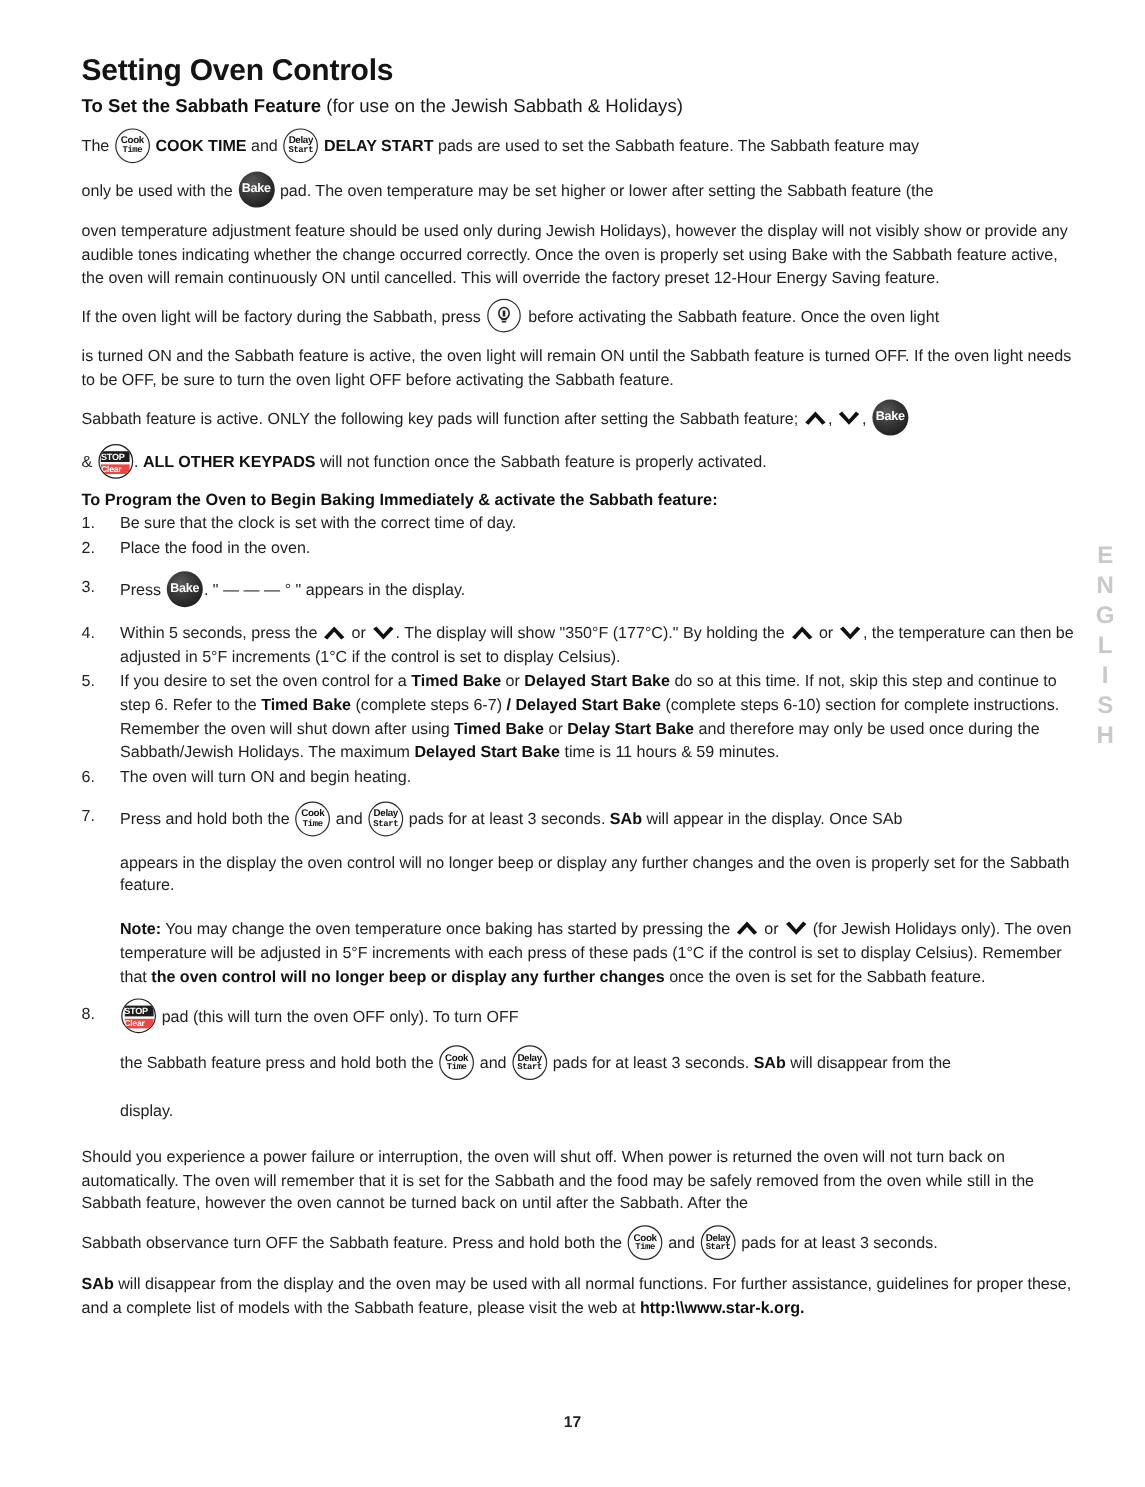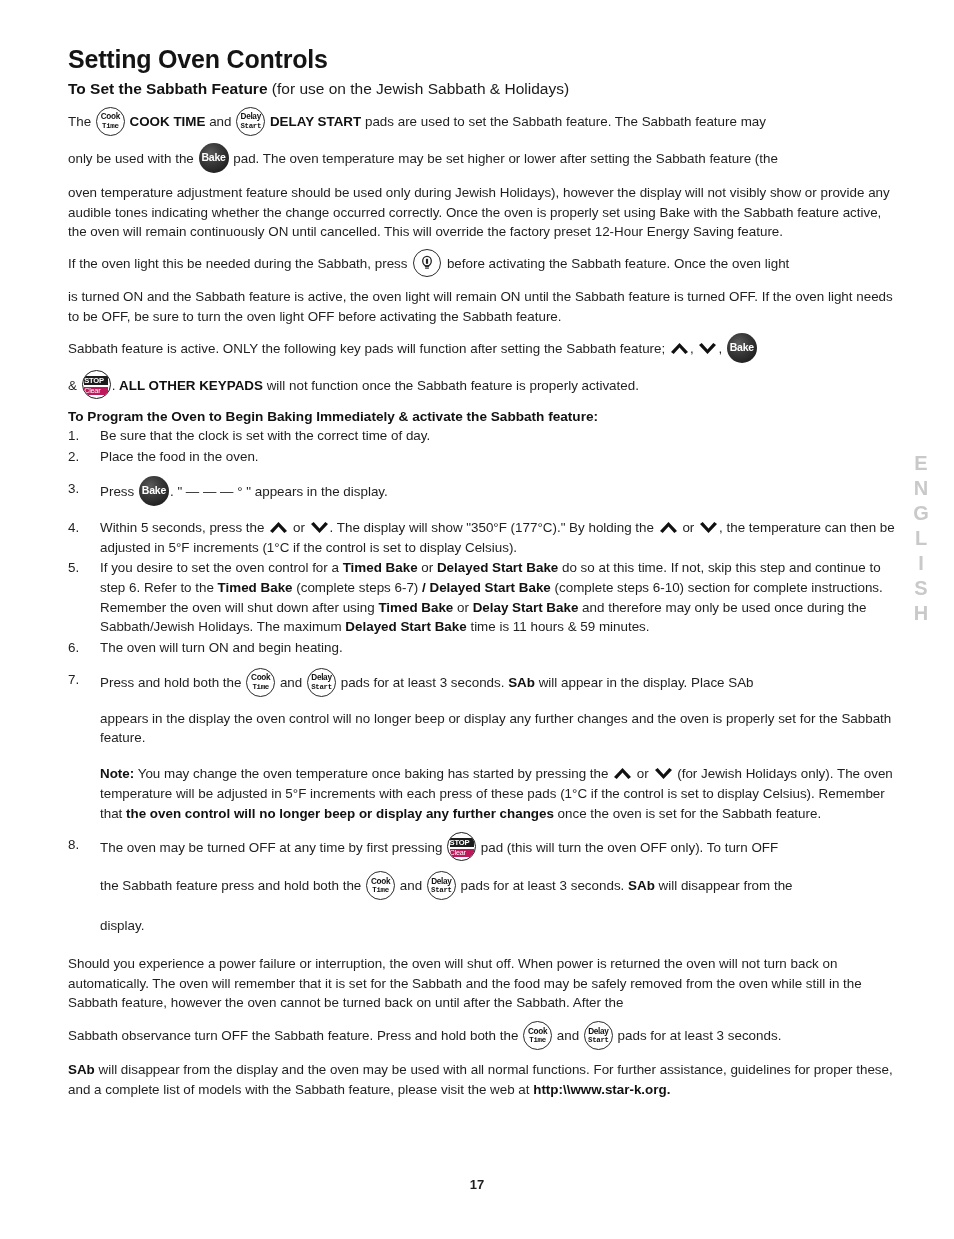--- a/index.html
+++ b/index.html
@@ -113,24 +113,24 @@
     color: #fff;
     font-size: 7.6px;
     font-weight: bold;
     letter-spacing: -0.2px;
     line-height: 9.5px;
     height: 9.5px;
   }
   .pad-stop .s2 {
     position: absolute;
     left: 1.5px; right: 1.5px; top: 15.5px;
-    background: #be185d;
+    background: #ef4444;
     color: #fff;
     font-size: 7.2px;
-    font-weight: normal;
+    font-weight: bold;
     letter-spacing: -0.2px;
     line-height: 8.6px;
     height: 8.6px;
   }
 
   .pad-light {
     display: inline-block;
     vertical-align: middle;
     position: relative;
     width: 28px;
@@ -221,21 +221,21 @@
     <b>DELAY START</b><span> pads are used to set the Sabbath feature. The Sabbath feature may</span>
   </p>
 
   <p class="body tight">
     <span>only be used with the </span><span class="pad-bake"><span class="lbl">Bake</span></span><span> pad. The oven temperature may be set higher or lower after setting the Sabbath feature (the</span>
   </p>
 
   <p class="body">oven temperature adjustment feature should be used only during Jewish Holidays), however the display will not visibly show or provide any audible tones indicating whether the change occurred correctly. Once the oven is properly set using Bake with the Sabbath feature active, the oven will remain continuously ON until cancelled. This will override the factory preset 12-Hour Energy Saving feature.</p>
 
   <p class="body tight">
-    <span>If the oven light this be needed during the Sabbath, press </span><span class="pad-light"><svg width="15" height="17" viewBox="0 0 15 17">
+    <span>If the oven light will be factory during the Sabbath, press </span><span class="pad-light"><svg width="15" height="17" viewBox="0 0 15 17">
           <ellipse cx="7.5" cy="6.6" rx="4.3" ry="4.8" fill="none" stroke="#222" stroke-width="1.3"></ellipse>
           <rect x="5.3" y="11.1" width="4.4" height="1.3" fill="#222"></rect>
           <rect x="5.6" y="13" width="3.8" height="1.2" fill="#222"></rect>
           <rect x="6.4" y="4.3" width="2.2" height="5" fill="#222"></rect>
         </svg></span><span> before activating the Sabbath feature. Once the oven light</span>
   </p>
 
   <p class="body gap-lg">is turned ON and the Sabbath feature is active, the oven light will remain ON until the Sabbath feature is turned OFF. If the oven light needs to be OFF, be sure to turn the oven light OFF before activating the Sabbath feature.</p>
 
 
@@ -282,33 +282,33 @@
       <span class="num">5.</span>
       <span class="txt"><span>If you desire to set the oven control for a </span><b>Timed Bake</b><span> or </span><b>Delayed Start Bake</b><span> do so at this time. If not, skip this step and continue to step 6. Refer to the </span><b>Timed Bake</b><span> (complete steps 6-7)</span><b> / Delayed Start Bake</b><span> (complete steps 6-10) section for complete instructions. Remember the oven will shut down after using </span><b>Timed Bake</b><span> or </span><b>Delay Start Bake</b><span> and therefore may only be used once during the Sabbath/Jewish Holidays. The maximum </span><b>Delayed Start Bake</b><span> time is 11 hours &amp; 59 minutes.</span></span>
     </li>
     <li>
       <span class="num">6.</span>
       <span class="txt">The oven will turn ON and begin heating.</span>
     </li>
     <li class="spaced">
       <span class="num">7.</span>
       <span class="txt">
-        <span>Press and hold both the </span><span class="pad"><span class="l1">Cook</span><span class="l2">Time</span></span><span> and </span><span class="pad"><span class="l1">Delay</span><span class="l2">Start</span></span><span> pads for at least 3 seconds. </span><b>SAb</b><span> will appear in the display. Place SAb</span>
+        <span>Press and hold both the </span><span class="pad"><span class="l1">Cook</span><span class="l2">Time</span></span><span> and </span><span class="pad"><span class="l1">Delay</span><span class="l2">Start</span></span><span> pads for at least 3 seconds. </span><b>SAb</b><span> will appear in the display. Once SAb</span>
         <span class="body sub-para" style="display:block;margin-bottom:0">appears in the display the oven control will no longer beep or display any further changes and the oven is properly set for the Sabbath feature.</span>
         <span class="body sub-para2" style="display:block;margin-bottom:0"><b>Note:</b><span> You may change the oven temperature once baking has started by pressing the </span><span class="arrow"><svg width="19" height="13" viewBox="0 0 19 13">
                 <path d="M9.5 1 L18 10 L15.3 12 L9.5 5.4 L3.7 12 L1 10 Z" fill="#111"></path>
               </svg></span><span> or </span><span class="arrow"><svg width="19" height="13" viewBox="0 0 19 13">
                 <path d="M9.5 12 L1 3 L3.7 1 L9.5 7.6 L15.3 1 L18 3 Z" fill="#111"></path>
               </svg></span><span> (for Jewish Holidays only). The oven temperature will be adjusted in 5°F increments with each press of these pads (1°C if the control is set to display Celsius). Remember that </span><b>the oven control will no longer beep or display any further changes</b><span> once the oven is set for the Sabbath feature.</span></span>
       </span>
     </li>
     <li class="spaced">
       <span class="num">8.</span>
       <span class="txt">
-        <span>The oven may be turned OFF at any time by first pressing </span><span class="pad-stop"><span class="s1">STOP</span><span class="s2">Clear</span></span><span> pad (this will turn the oven OFF only). To turn OFF</span>
+        <span class="pad-stop"><span class="s1">STOP</span><span class="s2">Clear</span></span><span> pad (this will turn the oven OFF only). To turn OFF</span>
         <span class="body sub-para" style="display:block;margin-bottom:0"><span>the Sabbath feature press and hold both the </span><span class="pad"><span class="l1">Cook</span><span class="l2">Time</span></span><span> and </span><span class="pad"><span class="l1">Delay</span><span class="l2">Start</span></span><span> pads for at least 3 seconds. </span><b>SAb</b><span> will disappear from the</span></span>
         <span class="body sub-para2" style="display:block;margin-bottom:0">display.</span>
       </span>
     </li>
   </ol>
 
   <p class="body" style="margin-top:18px">Should you experience a power failure or interruption, the oven will shut off. When power is returned the oven will not turn back on automatically. The oven will remember that it is set for the Sabbath and the food may be safely removed from the oven while still in the Sabbath feature, however the oven cannot be turned back on until after the Sabbath. After the</p>
 
   <p class="body">
     <span>Sabbath observance turn OFF the Sabbath feature. Press and hold both the </span><span class="pad"><span class="l1">Cook</span><span class="l2">Time</span></span><span> and </span><span class="pad"><span class="l1">Delay</span><span class="l2">Start</span></span><span> pads for at least 3 seconds.</span>

